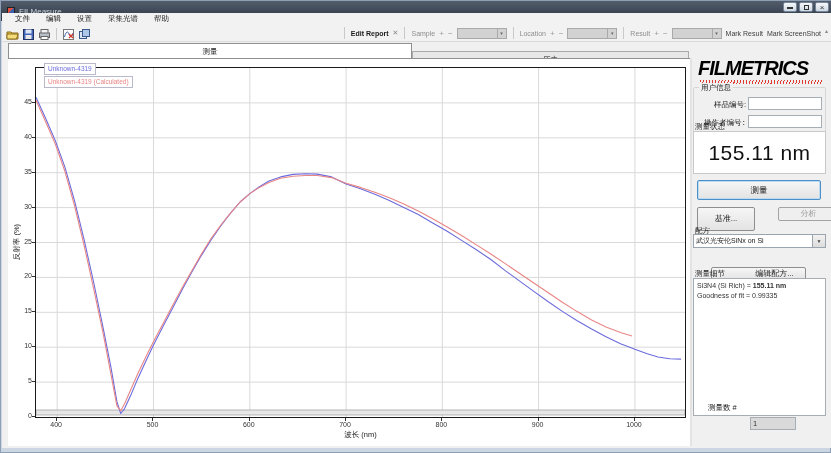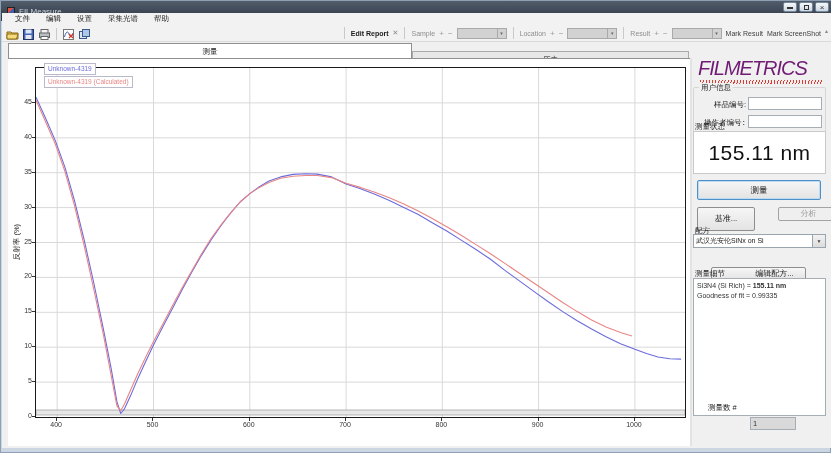--- a/index.html
+++ b/index.html
@@ -59,22 +59,22 @@
   .xtick { position: absolute; width: 30px; text-align: center; font-size: 7px; color: #333; }
   .tickmark-x { position: absolute; width: 1px; height: 3px; background: #333; }
   .tickmark-y { position: absolute; width: 3px; height: 1px; background: #333; }
   .xlabel { position: absolute; left: 27px; top: 371px; width: 651px; text-align: center; font-size: 7.5px; color: #222; }
   .ylabel { position: absolute; left: -19px; top: 178px; width: 56px; text-align: center; font-size: 7.5px; color: #222;
     transform: rotate(-90deg); }
 
   
   .splitter { position: absolute; left: 688px; top: 16px; width: 2px; height: 388px; background: #e3e3e3; }
   .panel { position: absolute; left: 690px; top: 0; width: 137px; height: 405px; }
-  .logo { position: absolute; left: 6px; top: 15px; font-size: 20px; font-weight: normal; font-style: italic;
-    letter-spacing: -1px; color: #701a75; }
+  .logo { position: absolute; left: 6px; top: 15px; font-size: 20px; font-weight: bold; font-style: italic;
+    letter-spacing: -1px; color: #000000; }
   .logo-hatch { position: absolute; left: 8px; top: 38px; width: 122px; height: 4px;
     background: repeating-linear-gradient(105deg,#e03a30 0px,#e03a30 1px,transparent 1px,transparent 3px); }
   .groupbox { position: absolute; border: 1px solid #d6d6d6; border-radius: 2px; }
   .group-label { position: absolute; top: -5px; left: 5px; background: #f0f0f0; font-size: 7.5px; color: #222; padding: 0 2px; }
   .fld-label { position: absolute; font-size: 7.5px; color: #222; }
   .fld-input { position: absolute; background: #fff; border: 1px solid #a5adb5; height: 13px; font-size: 7.5px; padding: 0 2px;
     font-family: "Liberation Sans", sans-serif; }
   .status-box { position: absolute; left: 1px; top: 89px; width: 133px; height: 43px; background: #fff;
     border: 1px solid #c9c9c9; display: flex; align-items: center; justify-content: center; }
   .thickness { font-size: 21px; color: #111; letter-spacing: 0.5px; }
@@ -224,20 +224,21 @@
             <line y1="0" y2="349" x1="598.9" x2="598.9" stroke="#d9d9d9" stroke-width="1"></line>
             <rect x="0" y="342" width="649" height="5" fill="#e7e7e7" stroke="#9a9a9a" stroke-width="0.7"></rect>
             <polyline points="0.0,29.3 9.6,50.3 19.3,72.6 28.9,99.1 38.5,132.6 48.1,171.7 57.8,215.0 67.4,261.1 75.1,300.1 80.9,333.6 84.7,345.5 88.6,340.6 94.4,328.1 102.1,309.9 109.8,293.2 117.5,277.1 127.1,258.3 136.7,240.1 146.4,221.3 156.0,203.8 165.6,187.1 175.2,171.7 184.9,157.7 194.5,145.2 204.1,134.0 213.8,125.6 223.4,118.7 233.0,113.1 244.6,108.9 257.1,106.4 269.6,105.7 281.2,106.1 295.6,108.9 310.1,115.9 324.5,120.8 338.9,126.3 353.4,132.6 367.8,139.6 382.3,146.6 396.7,155.0 411.2,163.3 425.6,172.4 440.0,181.5 454.5,191.3 468.9,202.4 483.4,212.9 497.8,223.4 512.3,233.8 526.7,243.6 541.2,252.7 555.6,261.1 570.0,268.7 584.5,275.7 598.9,281.3 610.5,285.5 622.0,289.0 633.6,290.7 645.1,291.1" fill="none" stroke="#6b6bdc" stroke-width="1.1" stroke-linejoin="round"></polyline>
             <polyline points="0.0,32.1 9.6,53.7 19.3,76.1 28.9,103.3 38.5,137.5 48.1,177.3 57.8,221.3 67.4,266.6 75.1,307.1 80.9,337.8 84.7,342.7 88.6,335.7 94.4,322.5 102.1,305.0 109.8,289.0 117.5,273.6 127.1,255.5 136.7,237.3 146.4,219.2 156.0,202.4 165.6,185.7 175.2,170.3 184.9,157.0 194.5,145.2 204.1,134.0 213.8,125.6 223.4,119.4 233.0,114.5 244.6,110.3 257.1,108.2 269.6,107.5 281.2,107.5 295.6,109.6 310.1,115.2 324.5,119.4 338.9,124.2 353.4,129.8 367.8,136.1 382.3,143.1 396.7,150.8 411.2,159.1 425.6,167.5 440.0,176.6 454.5,185.7 468.9,195.4 483.4,205.2 497.8,215.0 512.3,224.8 526.7,234.5 541.2,243.6 555.6,252.0 570.0,259.0 584.5,264.5 596.0,268.0" fill="none" stroke="#e98585" stroke-width="1.1" stroke-linejoin="round"></polyline>
           </svg>
       </div>
       <div class="legend" id="legend">
           <div class="legend-entry" style="color: rgb(107, 107, 220);">Unknown-4319</div>
           <div class="legend-entry" style="color: rgb(233, 133, 133);">Unknown-4319 (Calculated)</div>
         </div>
+      <div class="xlabel">波长 (nm)</div>
       <div class="ylabel">反射率 (%)</div>
     <div class="ytick" style="left: 6px; top: 353px;">0</div>
         <div class="tickmark-y" style="left: 24px; top: 357px;"></div>
         <div class="ytick" style="left: 6px; top: 318.1px;">5</div>
         <div class="tickmark-y" style="left: 24px; top: 322.1px;"></div>
         <div class="ytick" style="left: 6px; top: 283.2px;">10</div>
         <div class="tickmark-y" style="left: 24px; top: 287.2px;"></div>
         <div class="ytick" style="left: 6px; top: 248.3px;">15</div>
         <div class="tickmark-y" style="left: 24px; top: 252.3px;"></div>
         <div class="ytick" style="left: 6px; top: 213.4px;">20</div>

